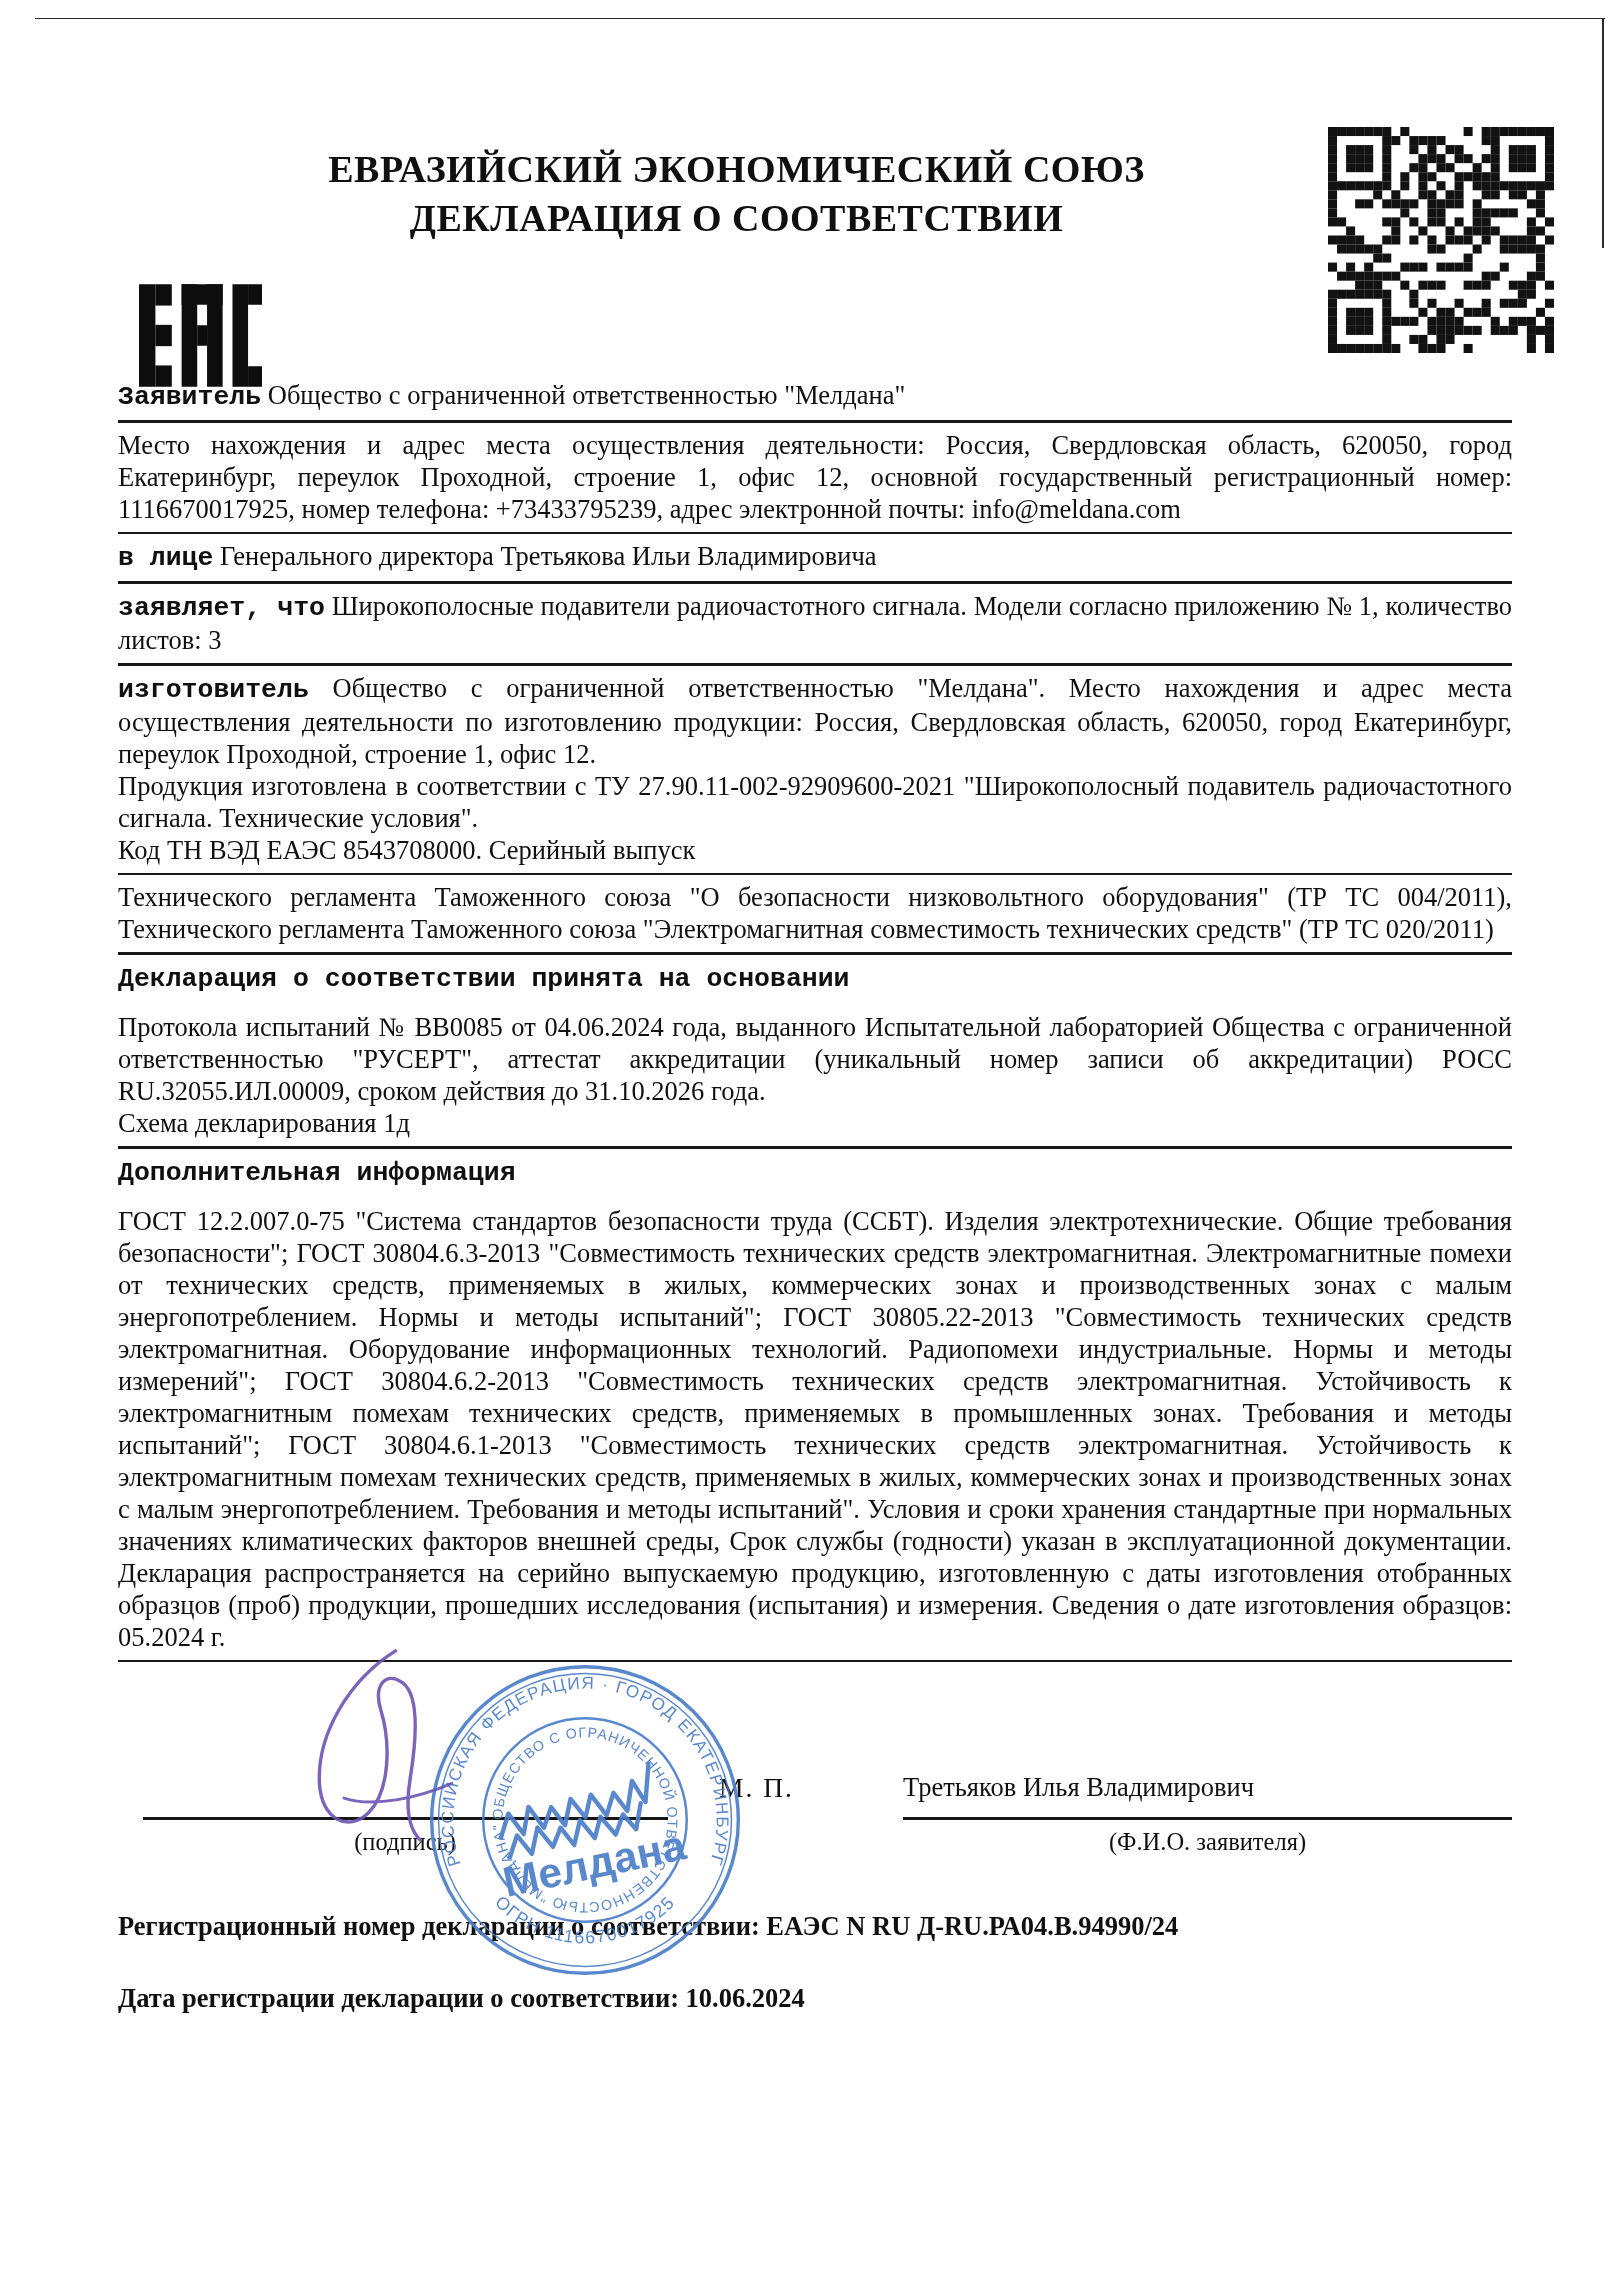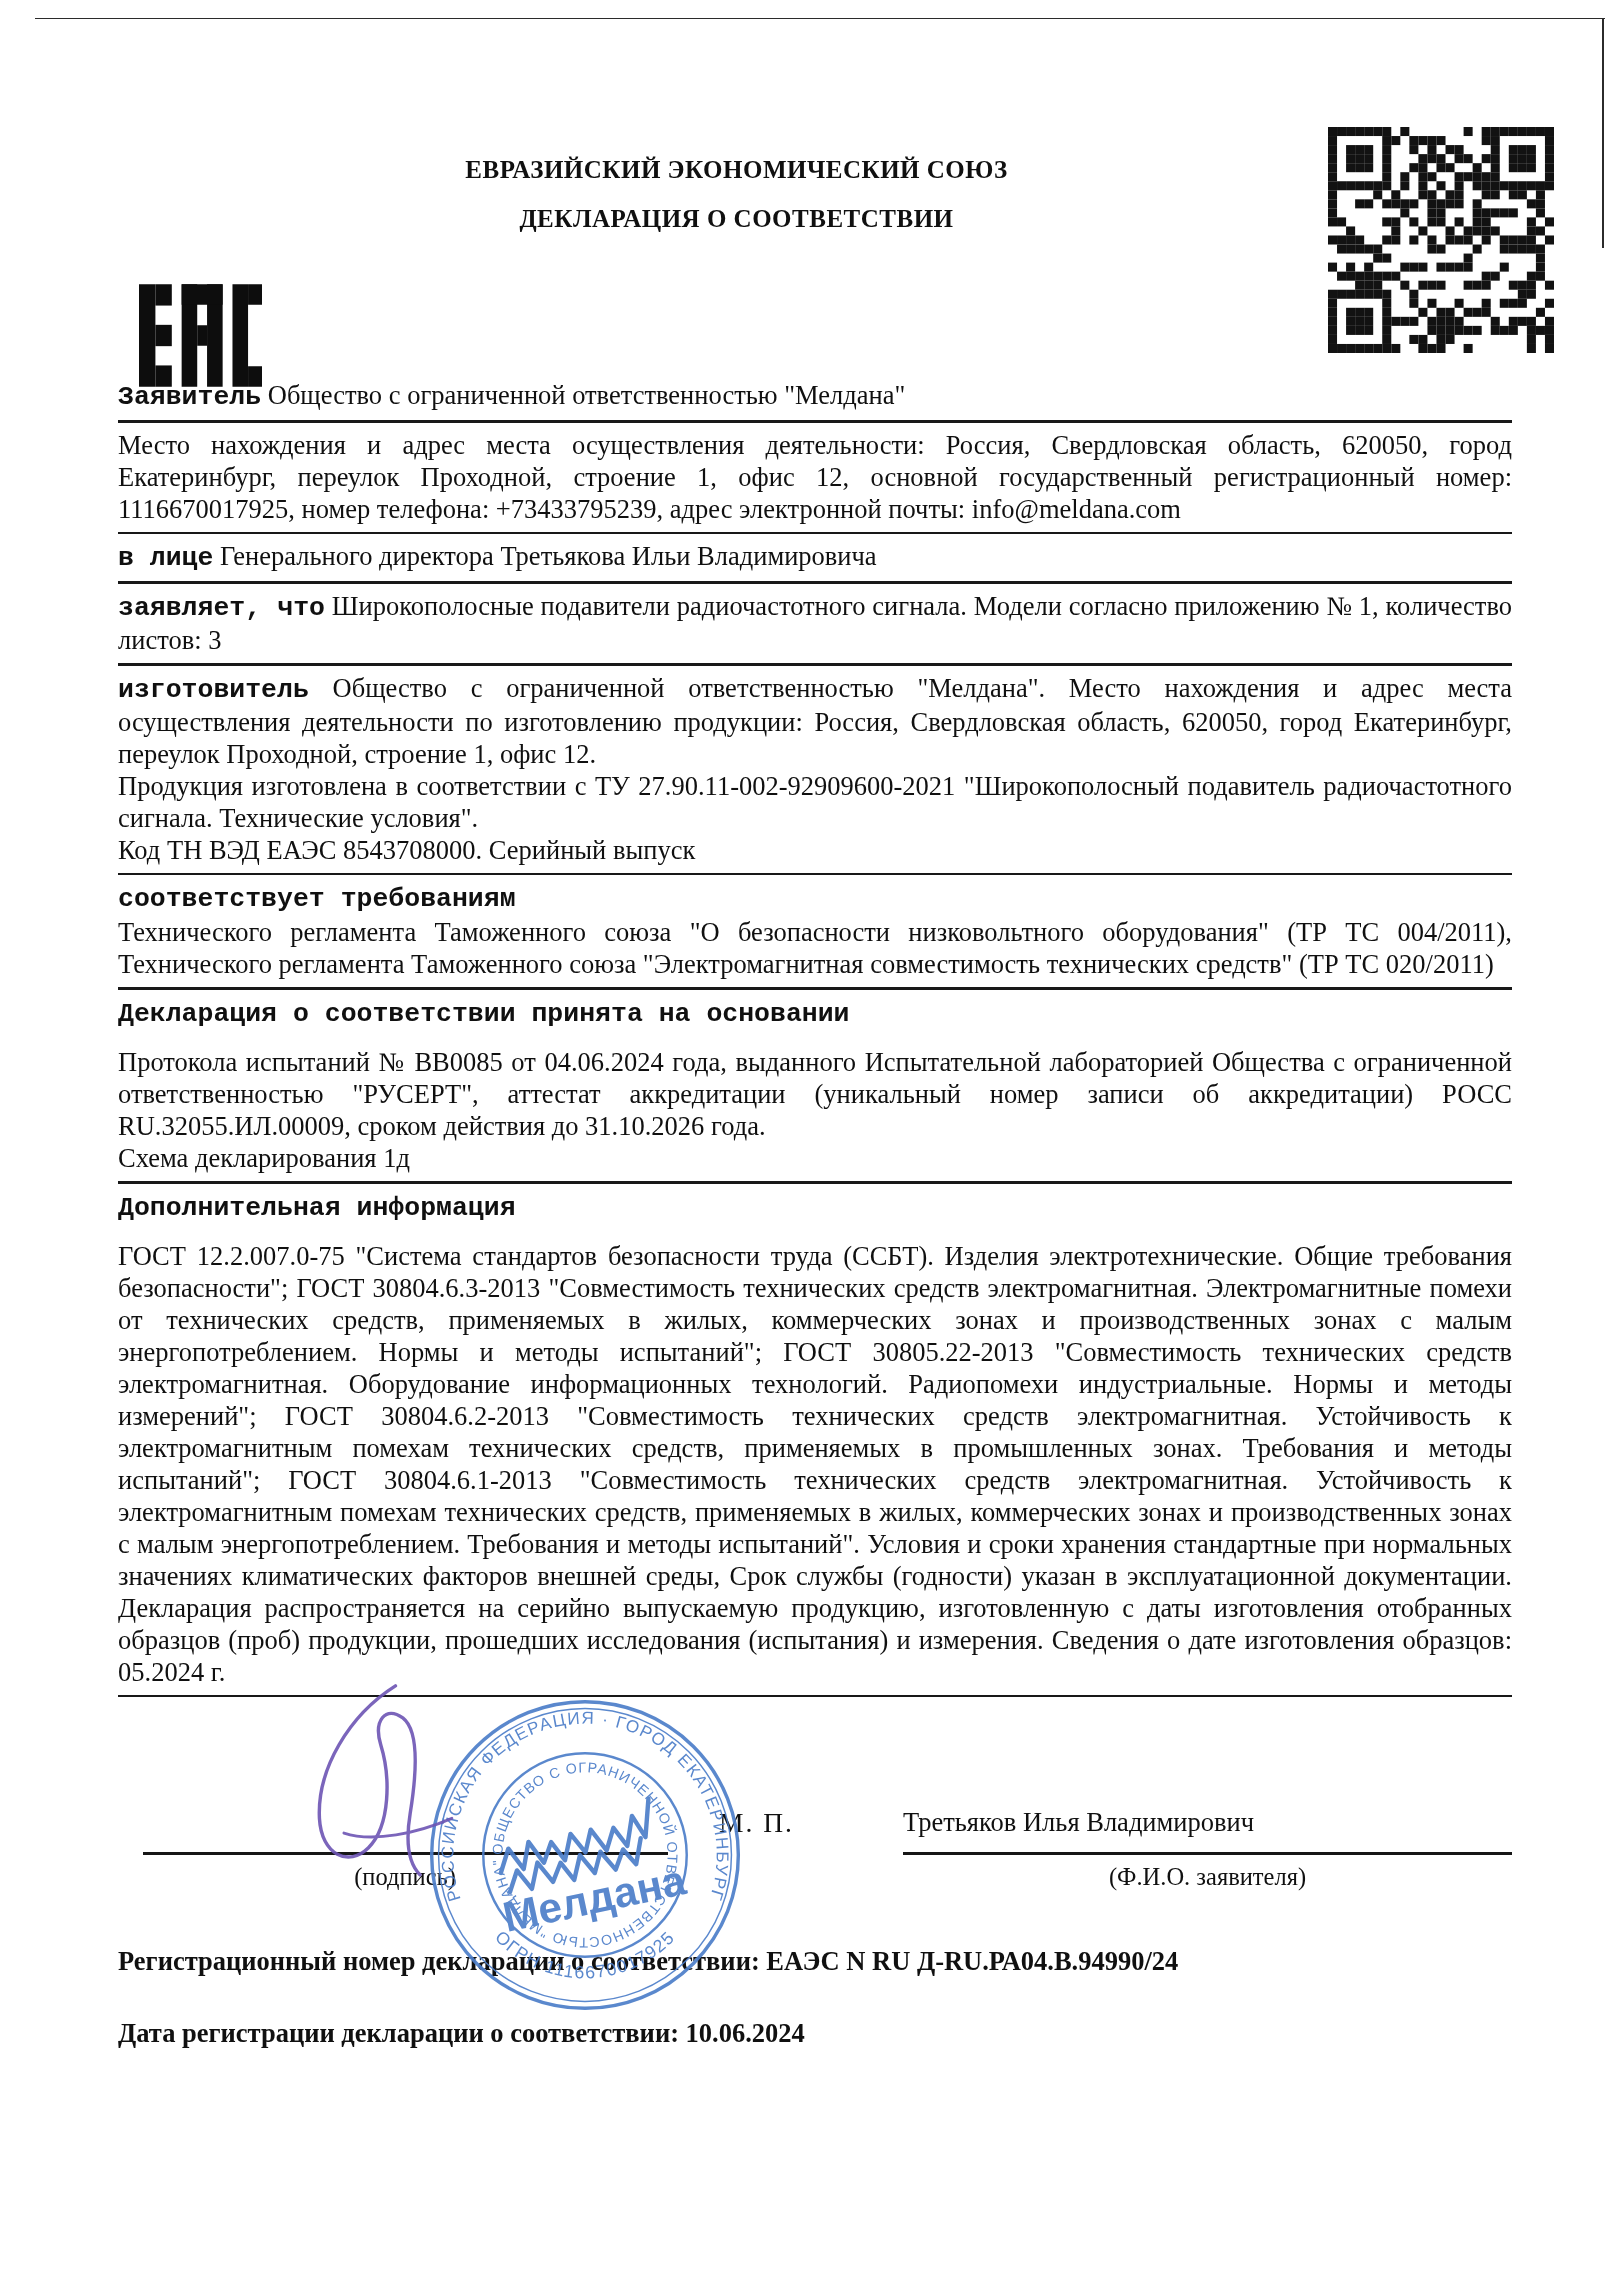--- a/index.html
+++ b/index.html
@@ -9,21 +9,21 @@
     background:#ffffff;
     font-family:"Liberation Serif","DejaVu Serif",serif;
     color:#101010;
     overflow:hidden;
   }
   .doc{position:relative;padding:145px 111px 0 118px;}
   p,.line{margin:0;font-size:26.5px;line-height:32px;text-align:justify;}
   .line{text-align:left;}
   b{font-weight:bold;font-family:Liberation Mono, monospace;}
   .titles{text-align:center;padding-right:157px;}
-  .title{font-size:25px;line-height:49px;font-weight:bold;letter-spacing:0.5px;}
+  .title{font-size:38px;line-height:49px;font-weight:bold;letter-spacing:0.5px;}
   .rule{height:2.9px;background:#181818;margin:6.9px 0 5.9px 0;}
   .applicant-row{margin-top:136px;}
   .gap-top{margin-top:1px;}
   .blank-gap{margin-top:16px;}
   .scan-line-top{position:absolute;left:35px;top:17.7px;width:1570px;height:1.5px;background:#2b2b2b;}
   .scan-line-right{position:absolute;left:1602px;top:17.7px;width:1.5px;height:230px;background:#2b2b2b;}
   .eac{position:absolute;left:139px;top:273px;}
   .qr{position:absolute;left:1328px;top:127px;background:#fff;}
   .qr svg{display:block;}
   
@@ -415,21 +415,20 @@
     <p><b>заявляет, что</b> <span>Широкополосные подавители радиочастотного сигнала.  Модели согласно приложению  № 1, количество листов: 3</span></p>
 
     <div class="rule"></div>
 
     <p><b>изготовитель</b> <span>Общество с ограниченной ответственностью "Мелдана". Место нахождения и адрес места осуществления деятельности по изготовлению продукции: Россия, Свердловская область, 620050, город Екатеринбург, переулок Проходной, строение 1, офис 12.</span></p>
     <p>Продукция изготовлена в соответствии с ТУ 27.90.11-002-92909600-2021 "Широкополосный подавитель радиочастотного сигнала. Технические условия".</p>
     <p class="line">Код ТН ВЭД ЕАЭС 8543708000. Серийный выпуск</p>
 
     <div class="rule"></div>
 
-    <p class="line"><b>соответствует требованиям</b></p>
     <p class="gap-top">Технического регламента Таможенного союза "О безопасности низковольтного оборудования" (ТР ТС 004/2011), Технического регламента Таможенного союза "Электромагнитная совместимость технических средств" (ТР ТС 020/2011)</p>
 
     <div class="rule"></div>
 
     <p class="line"><b>Декларация о соответствии принята на основании</b></p>
     <p class="blank-gap">Протокола испытаний № ВВ0085 от 04.06.2024 года, выданного Испытательной лабораторией Общества с ограниченной ответственностью "РУСЕРТ", аттестат аккредитации (уникальный номер записи об аккредитации) РОСС RU.32055.ИЛ.00009, сроком действия до 31.10.2026 года.</p>
     <p class="line">Схема декларирования 1д</p>
 
     <div class="rule"></div>
 

